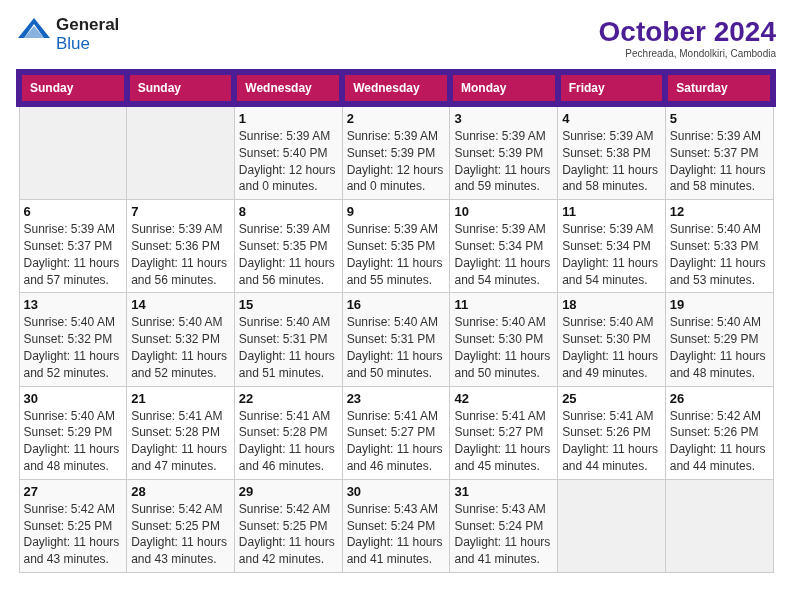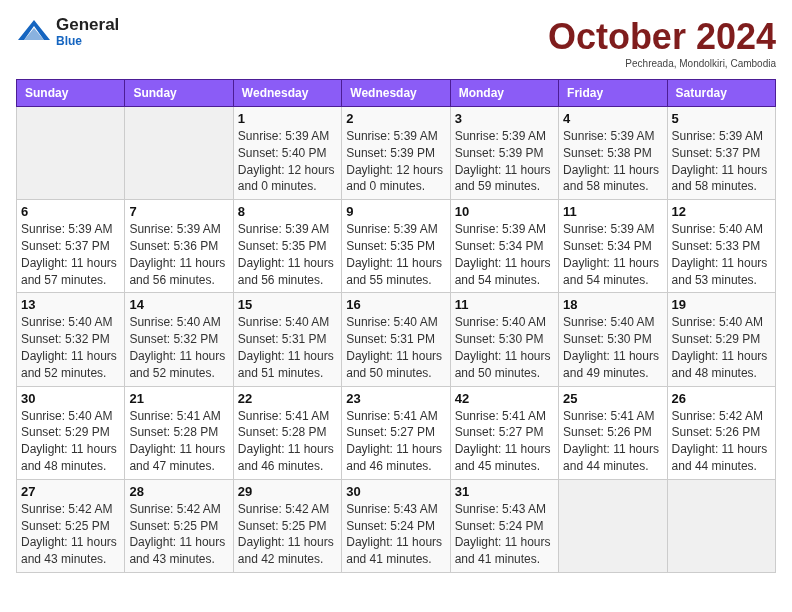--- a/index.html
+++ b/index.html
@@ -16,49 +16,49 @@
       align-items: flex-start;
       margin-bottom: 10px;
     }
     .logo {
       display: flex;
       flex-direction: column;
       align-items: flex-start;
     }
     .logo-row {
       display: flex;
-      align-items: center;
+      align-items: flex-start;
       gap: 4px;
     }
     .title-area {
       text-align: right;
     }
     .month-title {
-      font-size: 36px;
+      font-size: 28px;
       font-weight: bold;
-      color: #7f1d1d;
+      color: #4c1d95;
     }
     .location {
       font-size: 10px;
       color: #444;
       font-weight: normal;
     }
     .calendar {
       width: 100%;
       border-collapse: collapse;
       font-size: 10.5px;
     }
     .calendar thead th {
-      background: #8b5cf6;
+      background: #be185d;
       color: #fff;
       padding: 6px 8px;
       text-align: left;
       font-size: 12px;
       font-weight: bold;
-      border: 1px solid #4c1d95;
+      border: 6px solid #4c1d95;
     }
     .calendar tbody td {
       border: 1px solid #ccc;
       vertical-align: top;
       padding: 4px;
       width: 108px;
       min-height: 80px;
       background: #fff;
     }
     .calendar tbody tr:nth-child(odd) td {
@@ -90,21 +90,21 @@
       <svg width="36" height="28" viewBox="0 0 36 28">
         <rect x="0" y="0" width="36" height="28" fill="white"></rect>
 
         <polygon points="18,2 34,22 28,22 18,8 8,22 2,22" fill="#1565c0"></polygon>
         <polygon points="18,10 28,22 8,22" fill="#1565c0" opacity="0.5"></polygon>
       </svg>
       <div>
         <div style="font-size:17px;font-weight:bold;color:#222;line-height:1.1;">
           <span style="color:#222;">General</span>
         </div>
-        <div style="font-size:12px;font-weight:bold;color:#1565c0;line-height:1.1;">Blue</div>
+        <div style="font-size:17px;font-weight:normal;color:#1565c0;line-height:1.1;">Blue</div>
       </div>
     </div>
   </div>
   <div class="title-area">
     <div class="month-title">October 2024</div>
     <div class="location">Pechreada, Mondolkiri, Cambodia</div>
   </div>
 </div>
 
 <table class="calendar">

